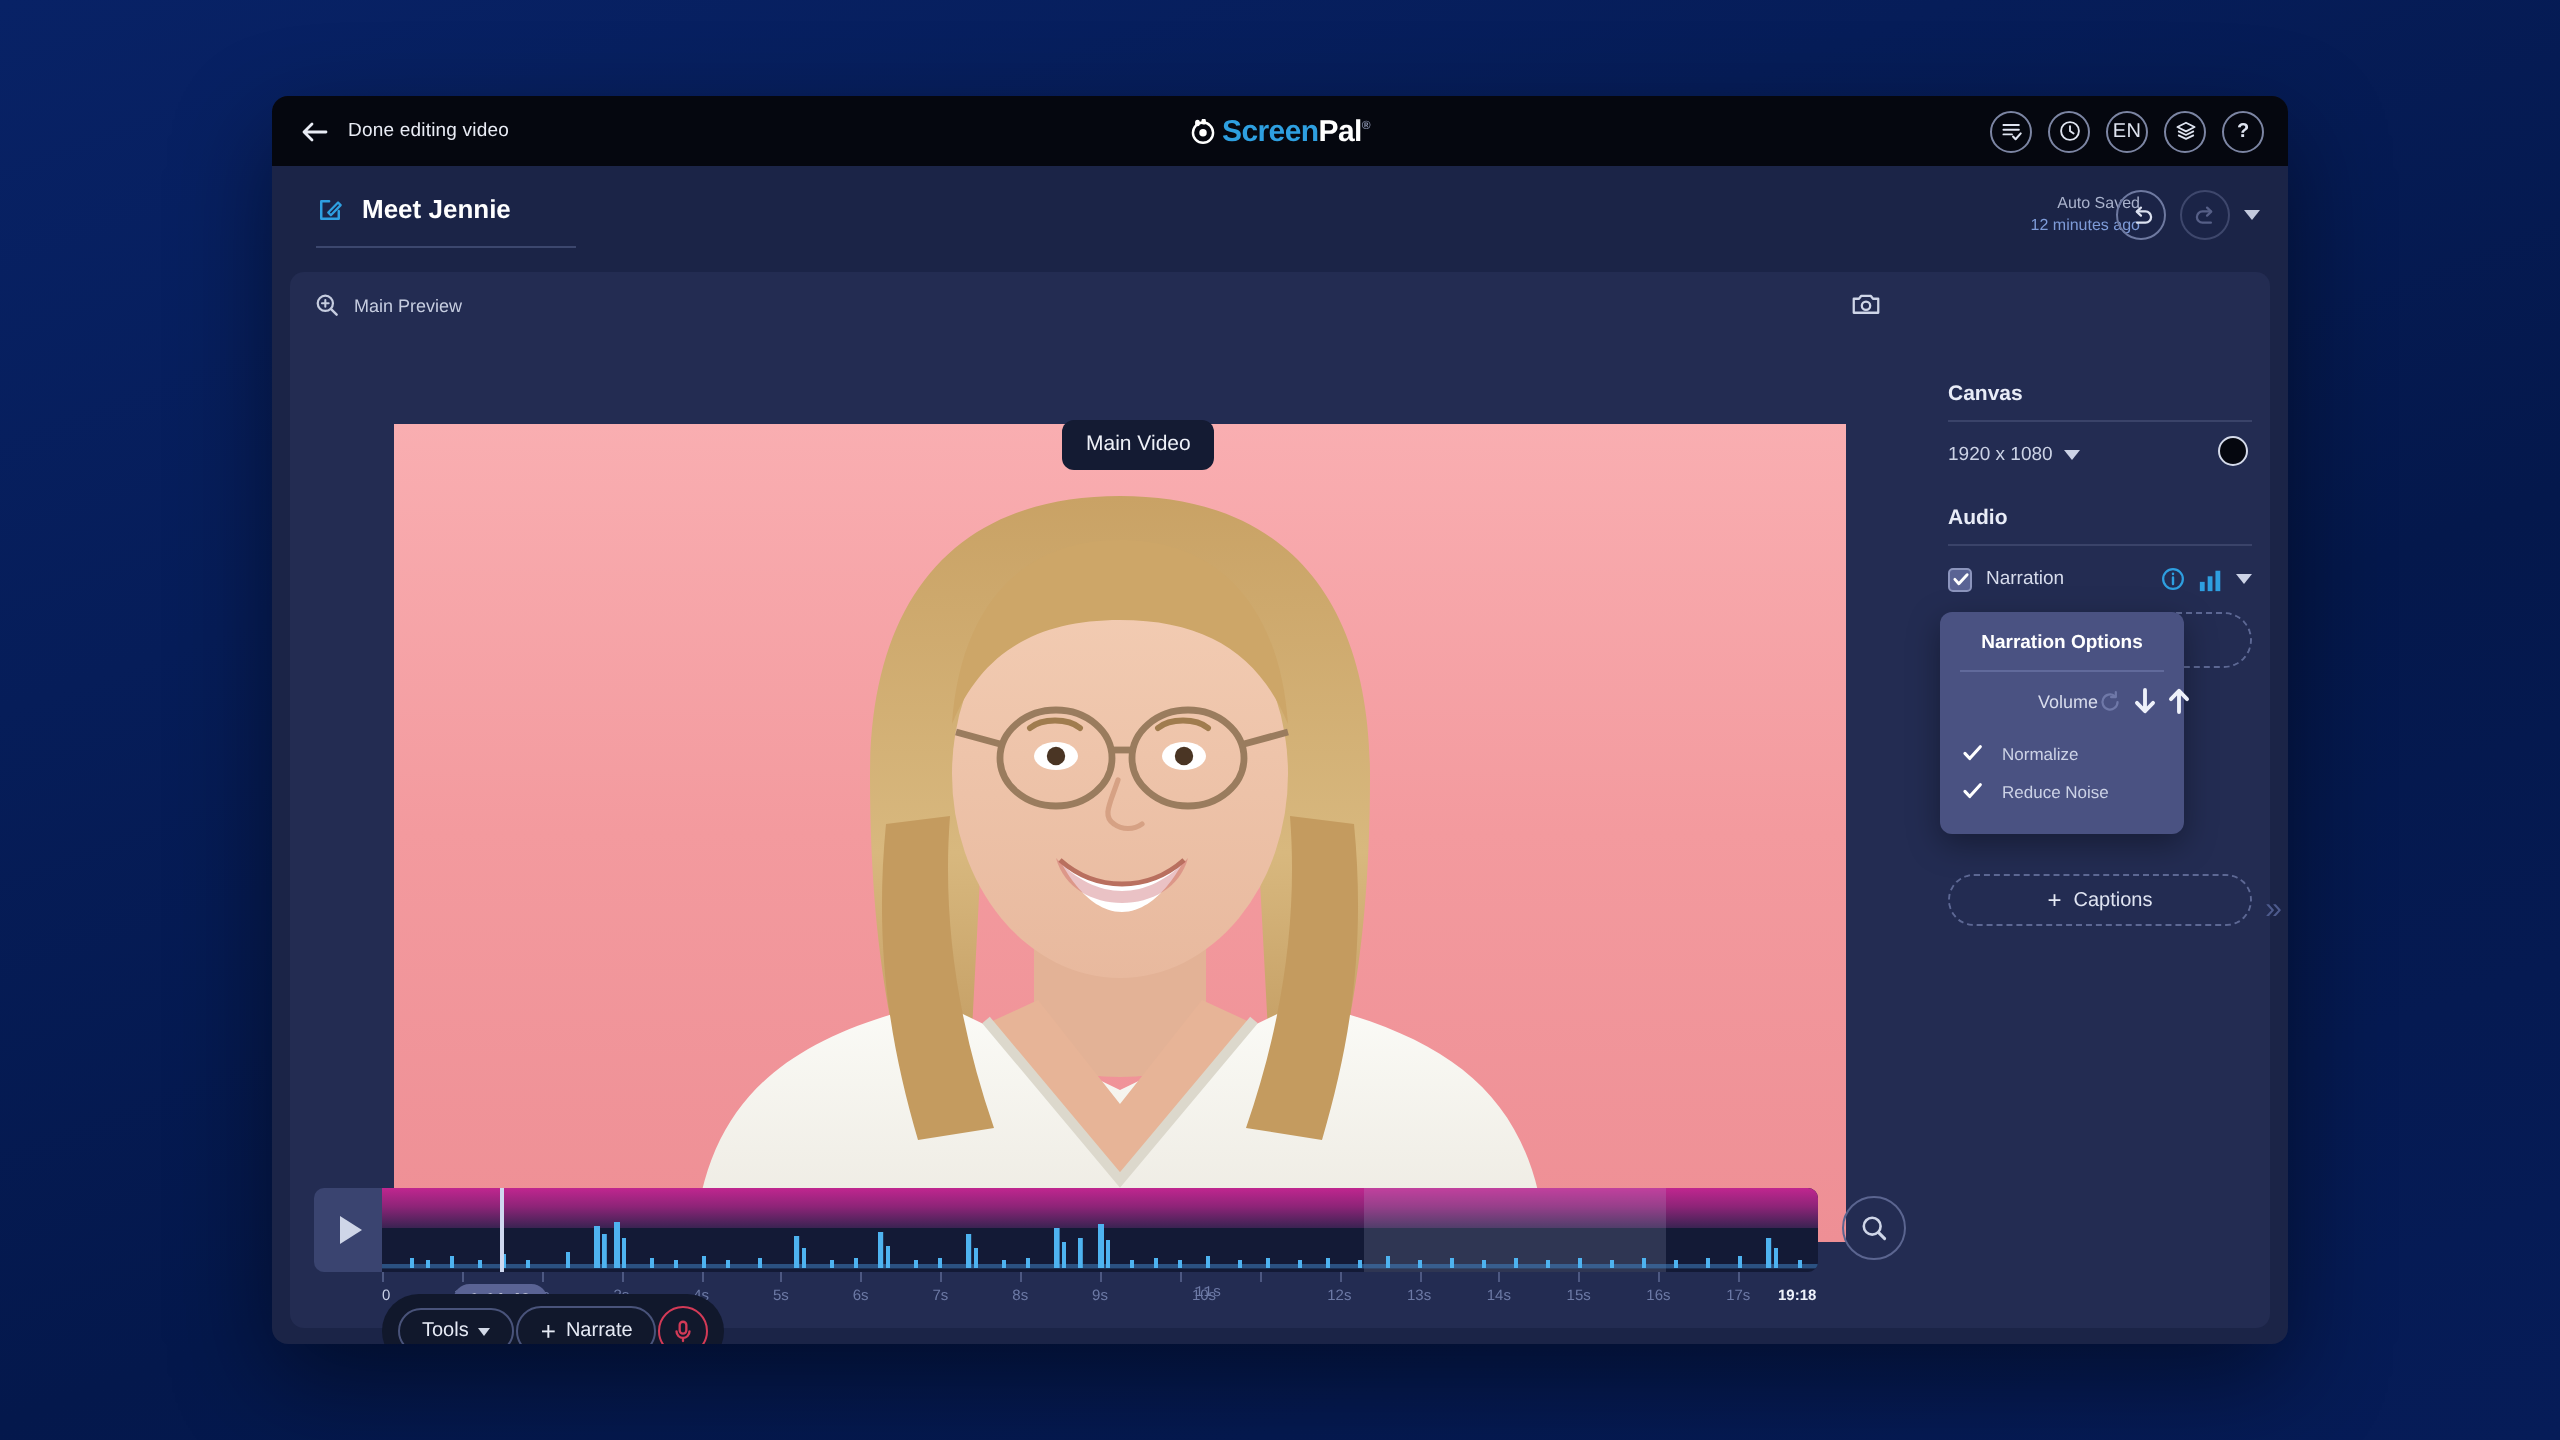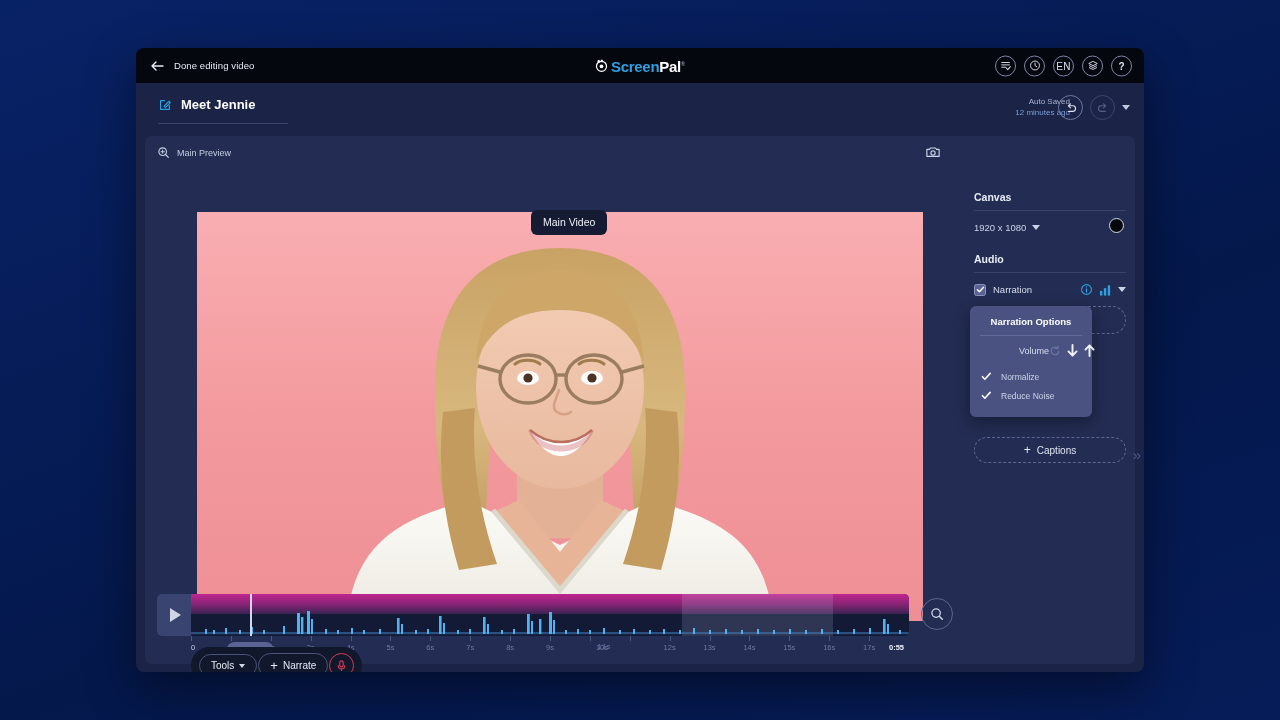--- a/index.html
+++ b/index.html
@@ -510,21 +510,21 @@
               <div class="tick" style="left: 518.556px;"></div>
               <div class="tick-lbl" style="left: 518.556px;">13s</div>
               <div class="tick" style="left: 558.444px;"></div>
               <div class="tick-lbl" style="left: 558.444px;">14s</div>
               <div class="tick" style="left: 598.333px;"></div>
               <div class="tick-lbl" style="left: 598.333px;">15s</div>
               <div class="tick" style="left: 638.222px;"></div>
               <div class="tick-lbl" style="left: 638.222px;">16s</div>
               <div class="tick" style="left: 678.111px;"></div>
               <div class="tick-lbl" style="left: 678.111px;">17s</div>
-              <div class="tick-lbl endl" style="left: 698px;">0:55</div>
+              <div class="tick-lbl endl" style="left: 698px;">19:18</div>
               <div class="time-badge" style="left: 59.0356px;">0:01.48</div>
             </div>
 
           <div class="tl-zoom">
             <svg width="14" height="14" viewBox="0 0 14 14">
               <circle cx="6.1" cy="6.1" r="4.2" fill="none" stroke="#cfd6e8" stroke-width="1.3"></circle>
               <path d="M9.3 9.3l3 3" stroke="#cfd6e8" stroke-width="1.5" stroke-linecap="round"></path>
             </svg>
           </div>
         </div>

